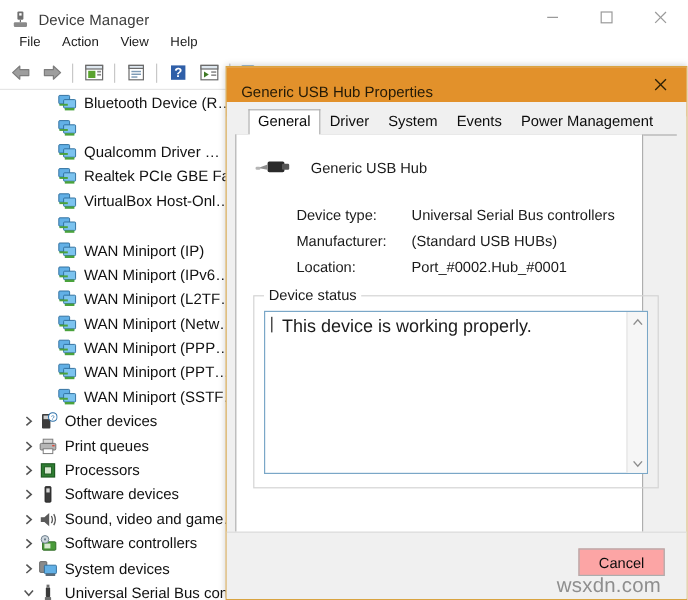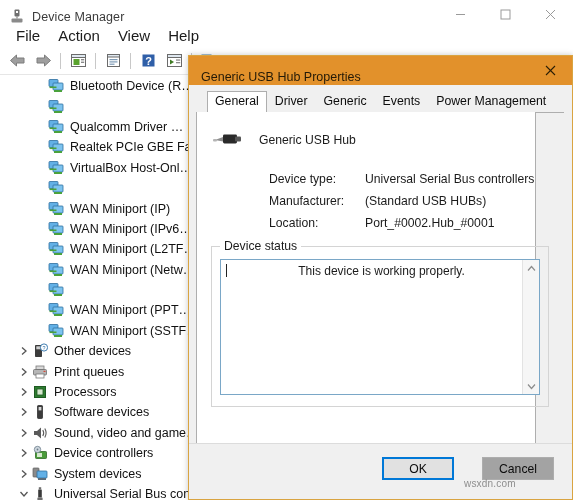--- a/index.html
+++ b/index.html
@@ -63,21 +63,21 @@
 
   
   .dm-menubar {
     height: 23px;
     display: flex;
     align-items: center;
     padding-left: 7px;
     background: #ffffff;
   }
   .menu-item {
-    font-size: 15px;
+    font-size: 11px;
     color: #1b1b1b;
     padding: 2px 9px 3px 9px;
     white-space: nowrap;
   }
 
   
   .dm-toolbar {
     height: 27px;
     display: flex;
     align-items: center;
@@ -223,21 +223,21 @@
     color: #1b1b1b;
   }
 
   .prop-table {
     position: absolute;
     left: 50px; top: 56px;
     font-size: 12.2px;
     color: #1b1b1b;
   }
   .prop-row { display: flex; height: 22px; align-items: center; }
-  .prop-key { width: 96px; flex: 0 0 auto; margin-left: 22px; }
+  .prop-key { width: 96px; flex: 0 0 auto; }
   .prop-val { white-space: nowrap; }
 
   .groupbox {
     position: absolute;
     left: 14px; top: 134px;
     width: 338px; height: 161px;
     border: 1px solid #d4d4d4;
     box-sizing: border-box;
   }
   .groupbox-legend {
@@ -263,25 +263,24 @@
     overflow: hidden;
     position: relative;
   }
   .status-caret {
     position: absolute;
     left: 5px; top: 4px;
     width: 1px; height: 13px;
     background: #222;
   }
   .status-text {
-    font-size: 12px;
+    font-size: 15px;
     color: #1b1b1b;
-    padding-left: 20px;
+    padding-left: 9px;
     white-space: nowrap;
-    text-align: center;
   }
   .vscroll {
     width: 16px;
     flex: 0 0 auto;
     background: #f6f6f6;
     border-left: 1px solid #e3e3e3;
     display: flex;
     flex-direction: column;
     justify-content: space-between;
     align-items: center;
@@ -299,36 +298,36 @@
     height: 55px;
     background: #f0f0f0;
     border-top: 1px solid #dcdcdc;
   }
   .btn {
     position: absolute;
     top: 13px;
     width: 72px; height: 23px;
     font-size: 12.2px;
     color: #0c0c0c;
-    background: #a3a3a3;
+    background: #fca5a5;
     border: 1px solid #adadad;
     box-sizing: border-box;
     display: flex; align-items: center; justify-content: center;
   }
   .btn.default {
     border: 2px solid #0078d7;
     background: #e1e1e1;
   }
   .btn-ok   { right: 118px; }
   .btn-cancel { right: 18px; }
 
   .watermark {
     position: absolute;
     left: 464px; top: 478px;
-    font-size: 10px;
+    font-size: 17px;
     color: #8e8e8e;
     letter-spacing: .2px;
     pointer-events: none;
   }
 </style>
 </head>
 <body>
 
 <div id="app">
 
@@ -531,20 +530,21 @@
           <span class="tlabel">WAN Miniport (Netw…</span>
         </div>
         <div class="tree-row">
           <span style="width: 48px; flex: 0 0 auto;"></span>
           <span class="ti"><svg width="16" height="16" viewBox="0 0 16 16">
               <rect x="1" y="1.5" width="9" height="7" rx="0.8" fill="#62b0e6" stroke="#2f6f9e" stroke-width="0.8"></rect>
               <rect x="5" y="5" width="10" height="7" rx="0.8" fill="#7cc3ef" stroke="#2f6f9e" stroke-width="0.8"></rect>
               <rect x="6" y="12" width="8" height="2" fill="#4aa23c"></rect>
               <rect x="1.5" y="8.5" width="7" height="1.6" fill="#4aa23c"></rect>
             </svg></span>
+          <span class="tlabel">WAN Miniport (PPP…</span>
         </div>
         <div class="tree-row">
           <span style="width: 48px; flex: 0 0 auto;"></span>
           <span class="ti"><svg width="16" height="16" viewBox="0 0 16 16">
               <rect x="1" y="1.5" width="9" height="7" rx="0.8" fill="#62b0e6" stroke="#2f6f9e" stroke-width="0.8"></rect>
               <rect x="5" y="5" width="10" height="7" rx="0.8" fill="#7cc3ef" stroke="#2f6f9e" stroke-width="0.8"></rect>
               <rect x="6" y="12" width="8" height="2" fill="#4aa23c"></rect>
               <rect x="1.5" y="8.5" width="7" height="1.6" fill="#4aa23c"></rect>
             </svg></span>
           <span class="tlabel">WAN Miniport (PPT…</span>
@@ -635,21 +635,21 @@
             <svg width="10" height="10" viewBox="0 0 10 10">
               <path d="M3 1.5 L7 5 L3 8.5" fill="none" stroke="#555" stroke-width="1.3"></path>
             </svg>
           </span>
           <span class="ti"><svg width="16" height="16" viewBox="0 0 16 16">
               <rect x="3.5" y="6.5" width="11" height="7" rx="0.8" fill="#4a9b3a" stroke="#2f6a25" stroke-width="0.8"></rect>
               <rect x="5" y="8" width="5" height="4" fill="#d7e9cf"></rect>
               <circle cx="5.5" cy="4.5" r="3.2" fill="#cfd8df" stroke="#6b7c8a" stroke-width="0.8"></circle>
               <circle cx="5.5" cy="4.5" r="0.9" fill="#6b7c8a"></circle>
             </svg></span>
-          <span class="tlabel">Device controllers</span>
+          <span class="tlabel">Software controllers</span>
         </div>
         <div class="tree-row">
           <span style="width: 16px; flex: 0 0 auto;"></span>
           <span class="tw">
             <svg width="10" height="10" viewBox="0 0 10 10">
               <path d="M3 1.5 L7 5 L3 8.5" fill="none" stroke="#555" stroke-width="1.3"></path>
             </svg>
           </span>
           <span class="ti"><svg width="16" height="16" viewBox="0 0 16 16">
               <rect x="1" y="2" width="6" height="9" rx="0.8" fill="#8a8a8a" stroke="#5c5c5c" stroke-width="0.7"></rect>
@@ -685,21 +685,21 @@
             <line x1="10" y1="1" x2="1" y2="10" stroke="#2c2006" stroke-width="1.1"></line>
           </svg>
       </div>
     </div>
 
     <div class="dlg-body">
 
       <div class="tabstrip">
         <div class="tab active">General</div>
         <div class="tab">Driver</div>
-        <div class="tab">Generic</div>
+        <div class="tab">System</div>
         <div class="tab">Events</div>
         <div class="tab">Power Management</div>
       </div>
 
       <div class="tabpage">
 
         <div class="dev-head">
           <span class="usb-icon-big">
             <svg width="34" height="24" viewBox="0 0 34 24">
               <rect x="12" y="6.5" width="14" height="9" rx="1.4" fill="#2a2a2a"></rect>
@@ -744,20 +744,19 @@
                 <svg width="9" height="7" viewBox="0 0 9 7">
                     <path d="M1 1.5 L4.5 5.5 L8 1.5" fill="none" stroke="#8d8d8d" stroke-width="1.2"></path>
                   </svg>
               </div>
             </div>
           </div>
         </div>
       </div>
 
       <div class="dlg-footer">
-        <div class="btn default btn-ok">OK</div>
         <div class="btn btn-cancel">Cancel</div>
       </div>
     </div>
   </div>
 
   <div class="watermark">wsxdn.com</div>
 </div>
 
 </body></html>

